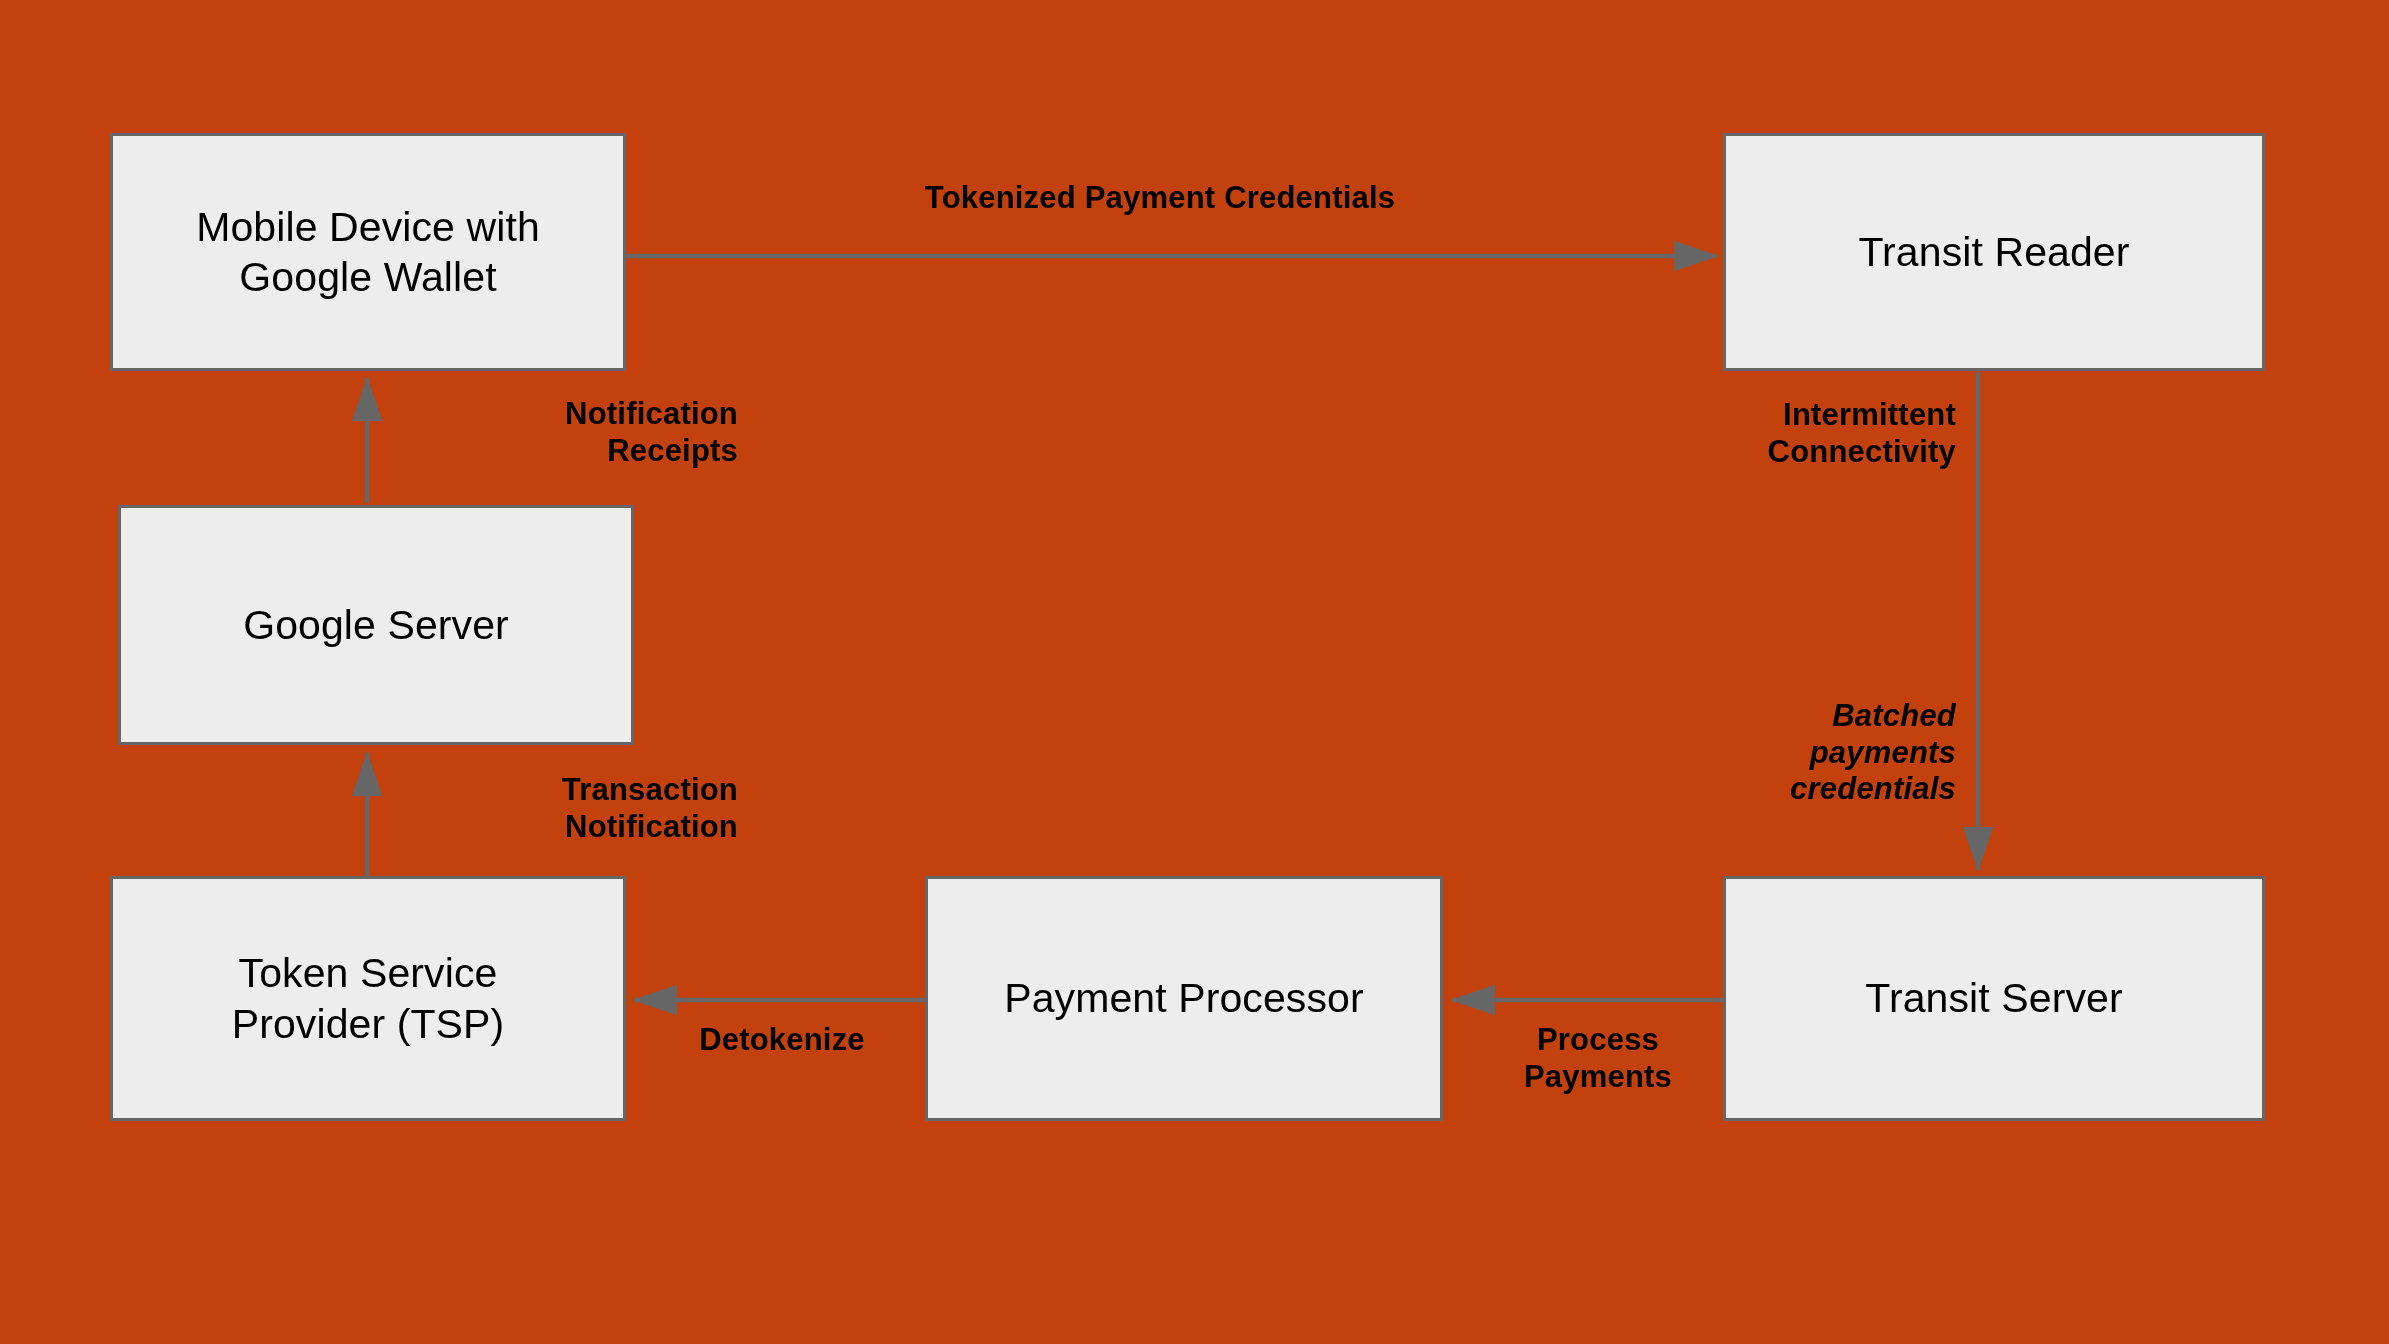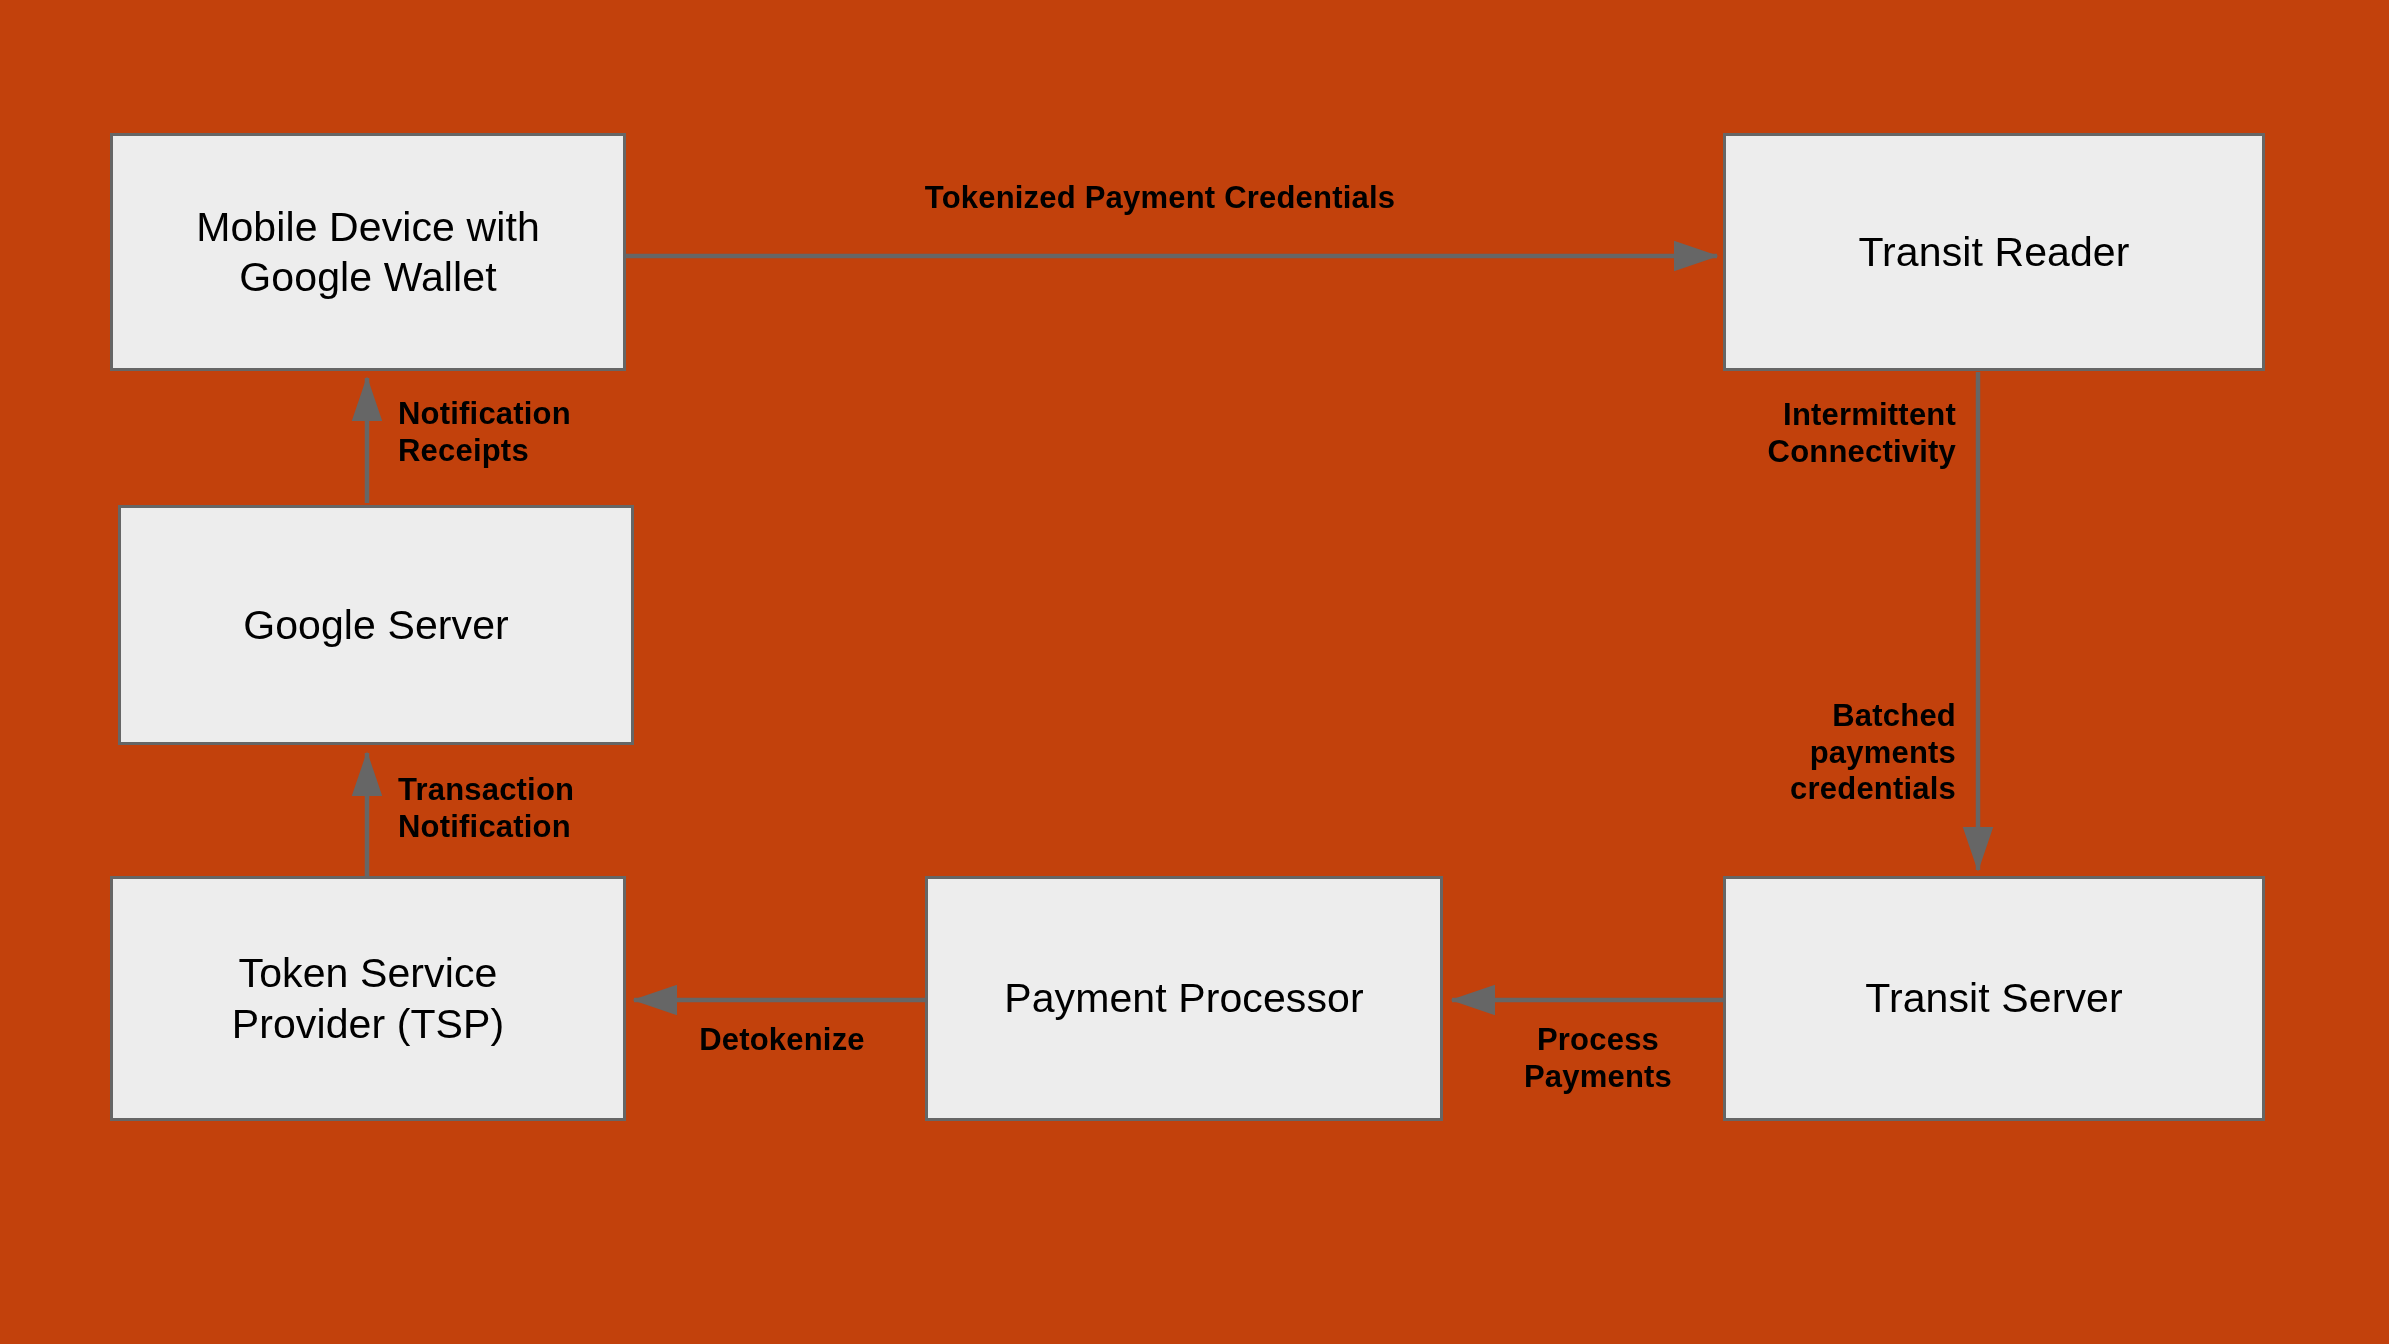--- a/index.html
+++ b/index.html
@@ -37,21 +37,21 @@
     position: absolute;
     color: #000000;
     font-weight: bold;
     font-size: 31px;
     line-height: 1.18;
     white-space: pre-line;
     letter-spacing: 0.2px;
   }
   .el-center { text-align: center; }
   .el-right  { text-align: right; }
-  .el-left   { text-align: left; }
+  .el-left   { text-align: right; }
   svg.edges {
     position: absolute;
     left: 0;
     top: 0;
     width: 2389px;
     height: 1344px;
     pointer-events: none;
   }
 </style>
 </head>
@@ -100,21 +100,21 @@
   <div class="node" style="left:110px; top:876px; width:516px; height:245px;">Token Service
 Provider (TSP)</div>
 
   <div class="node" style="left:925px; top:876px; width:518px; height:245px;">Payment Processor</div>
 
   <div class="edge-label el-right" style="left:1620px; top:397px; width:336px;">Intermittent
 Connectivity</div>
 
   <div class="edge-label el-center" style="left:780px; top:180px; width:760px;">Tokenized Payment Credentials</div>
 
-  <div class="edge-label el-right" style="left:1620px; top:698px; width:336px;">Batched
+  <div class="edge-label el-right" style="left:1620px; top:698px; width:336px;font-style:italic;">Batched
 payments
 credentials</div>
 
   <div class="edge-label el-center" style="left:1462px; top:1022px; width:272px;">Process
 Payments</div>
 
   <div class="edge-label el-center" style="left:646px; top:1022px; width:272px;">Detokenize</div>
 
   <div class="edge-label el-left" style="left:398px; top:772px; width:340px;">Transaction
 Notification</div>

